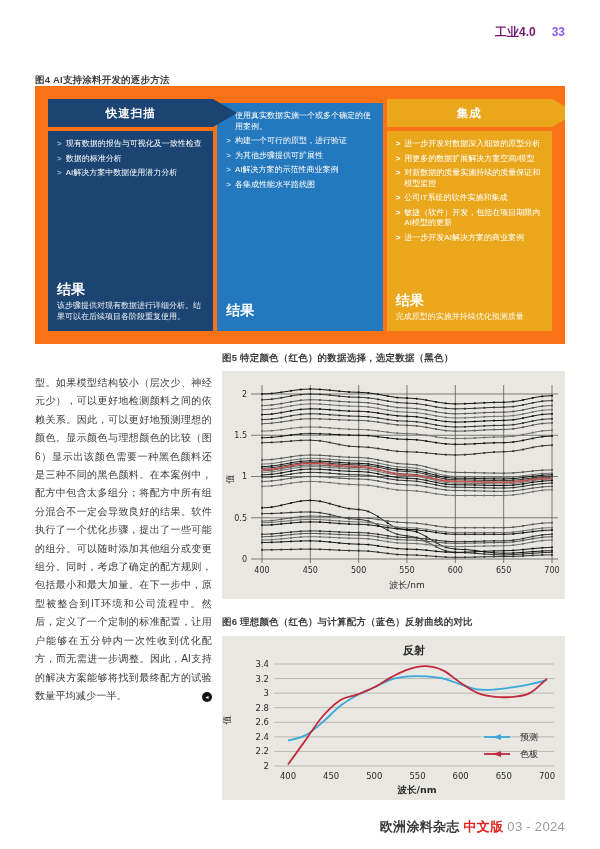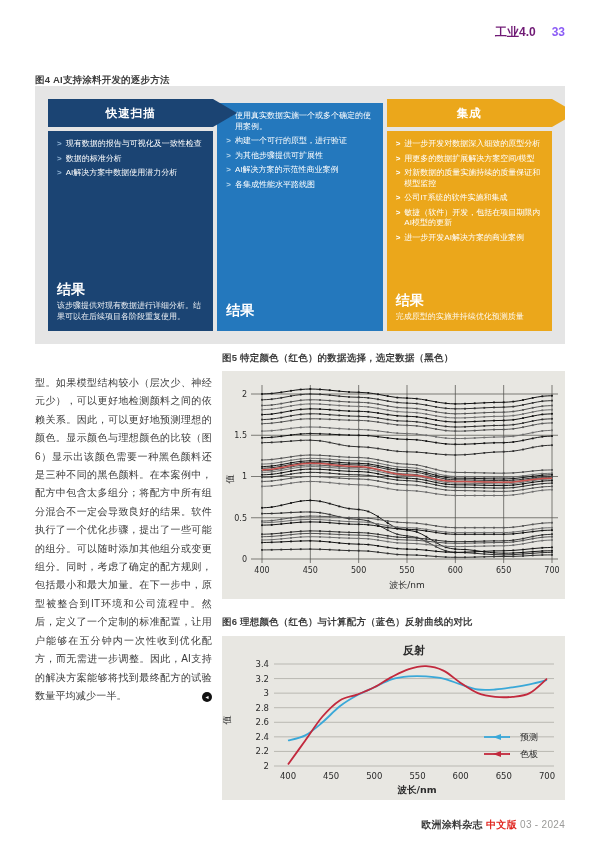--- a/index.html
+++ b/index.html
@@ -9,21 +9,21 @@
   .header { position:absolute; top:24px; right:35px; display:flex; gap:16px; align-items:baseline; }
   .section-label { font-size:12px; font-weight:bold; color:#701a75; }
   .page-number { font-size:12px; font-weight:bold; color:#8b5cf6;text-align:right; }
 
   .fig-caption { position:absolute; font-size:9.5px; font-weight:bold; color:#3c3c3c; letter-spacing:0.2px; }
   #fig4-caption { left:35px; top:74px; }
   #fig5-caption { left:222px; top:352px; width:343px; }
   #fig6-caption { left:222px; top:616px; width:343px; }
 
   .fig4-panel { position:absolute; left:35px; top:86px; width:530px; height:258px;
-                background:#e5e5e5; padding:13px; overflow:hidden; }
+                background:#f97316; padding:13px; overflow:hidden; }
   #fig4-cols { display:flex; gap:4px; height:100%; }
   .step-col { flex:1; display:flex; flex-direction:column; position:relative; min-width:0; }
   .step-head { position:relative; height:28px; line-height:28px; text-align:center;
                color:#fff; font-weight:bold; font-size:11.5px; letter-spacing:1px; }
   .step-tip { position:absolute; right:-24px; top:0; width:0; height:0; z-index:2;
               border-top:14px solid transparent; border-bottom:14px solid transparent;
               border-left:24px solid #000; }
   .step-body { margin-top:4px; flex:1; display:flex; flex-direction:column;
                padding:8px 9px 9px 9px; color:#fff; }
   .bullet { display:flex; gap:4px; font-size:8px; line-height:10.5px; margin-bottom:4px; }
@@ -45,21 +45,21 @@
   svg text { font-family:"DejaVu Sans","Liberation Sans",sans-serif; }
 
   .author { position:absolute; left:35px; top:742px; display:flex; gap:10px; width:210px; }
   .photo { width:66px; height:58px; flex:0 0 auto; }
   .author-info { padding-top:2px; }
   .author-name { font-size:10px; font-weight:bold; color:#e0251f; margin-bottom:3px; }
   .author-company { font-size:8.5px; color:#555; line-height:12px; }
   .author-email { font-size:8.5px; color:#555; line-height:12px; text-decoration:underline;
                   text-underline-offset:2px; cursor:pointer; display:block; }
 
-  .footer { position:absolute; right:35px; top:818px; font-size:10px; letter-spacing:0.3px; }
+  .footer { position:absolute; right:35px; top:818px; font-size:13px; letter-spacing:0.3px; }
   .footer .journal { font-weight:bold; color:#3a3a3a; }
   .footer .edition { font-weight:bold; color:#e0251f; }
   .footer .issue { color:#9a9a98; }
 </style>
 </head>
 <body>
 
 <div class="page">
 
   <div class="header">

